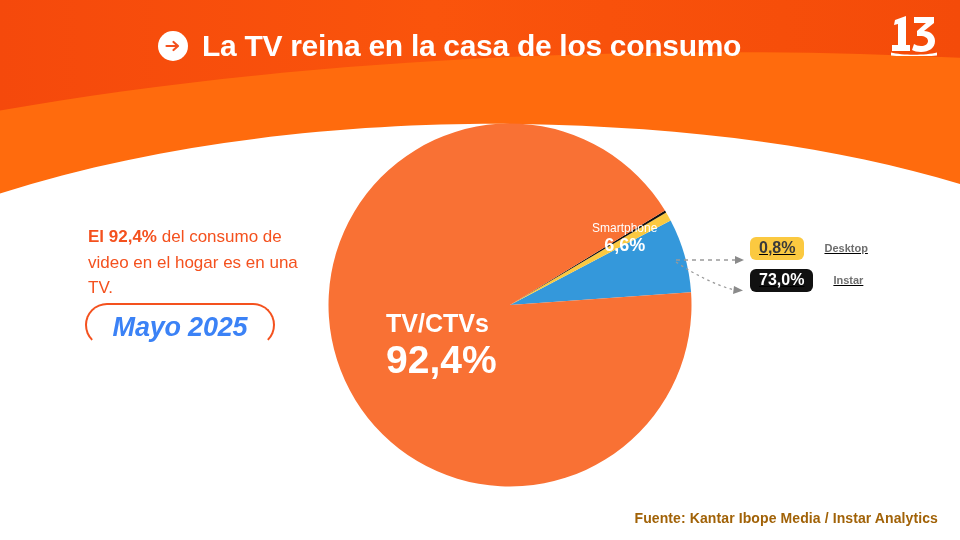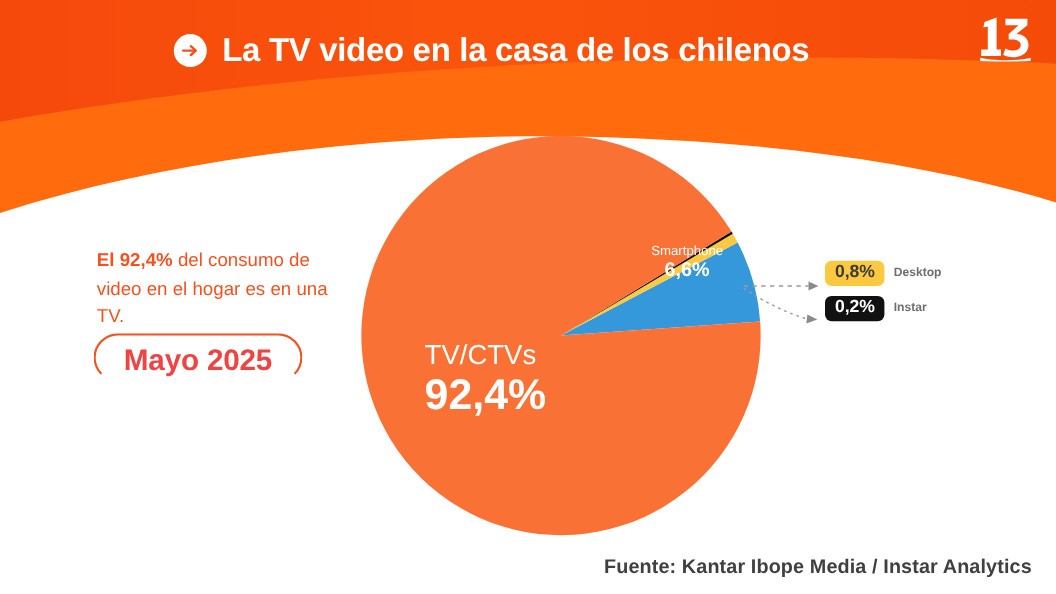--- a/index.html
+++ b/index.html
@@ -89,29 +89,30 @@
     height: 44px;
     box-sizing: border-box;
     border: 2.5px solid #F4511E;
     border-bottom-color: transparent;
     border-radius: 22px;
     display: flex;
     align-items: center;
     justify-content: center;
   }
   #date-pill-label {
-    color: #ef4444;
+    color: #3b82f6;
     font-size: 27px;
     font-weight: bold;
     letter-spacing: -0.2px;
     line-height: 1;
     position: relative;
     top: 2px;
     background: #ffffff;
     padding: 0 4px;
+    font-style: italic;
   }
 
   
   #chart-area {
     position: absolute;
     left: 0; top: 0;
     width: 960px;
     height: 540px;
   }
   .pie-svg { display: block; }
@@ -119,38 +120,39 @@
   .slice-label {
     position: absolute;
     color: #ffffff;
     line-height: 1.05;
   }
   #label-tv {
     left: 386px;
     top: 310px;
     text-align: left;
   }
-  #label-tv .cat  { font-size: 25px; font-weight: normal; display: block; }
+  #label-tv .cat  { font-size: 25px; font-weight: bold; display: block; }
   #label-tv .val  { font-size: 39px; font-weight: bold; display: block; margin-top: 4px; }
 
   #label-smartphone {
     left: 592px;
     top: 222px;
     text-align: center;
   }
   #label-smartphone .cat { font-size: 12px; font-weight: normal; display: block; }
   #label-smartphone .val { font-size: 18px; font-weight: bold; display: block; margin-top: 1px; }
 
   
   .callout {
     position: absolute;
     display: flex;
     align-items: center;
-    gap: 8px;
+    gap: 20px;
     white-space: nowrap;
+    text-decoration: underline;
   }
   #callout-desktop { left: 750px; top: 237px; }
   #callout-tablet  { left: 750px; top: 269px; }
 
   .callout-badge {
     font-size: 16px;
     font-weight: bold;
     padding: 3px 9px 4px 9px;
     border-radius: 6px;
     line-height: 1;
@@ -163,22 +165,22 @@
     font-weight: bold;
     color: #6E6E6E;
     line-height: 1;
   }
 
   
   #source-note {
     position: absolute;
     right: 22px;
     bottom: 14px;
-    color: #404040;
-    font-size: 18px;
+    color: #a16207;
+    font-size: 14px;
     font-weight: bold;
     letter-spacing: 0.1px;
   }
 </style>
 </head>
 <body>
 
 <div id="slide">
 
   <div id="header-band">
@@ -198,21 +200,21 @@
     </svg>
   </div>
 
   <div id="header-title-row">
     <span id="arrow-badge">
       <svg width="20" height="20" viewBox="0 0 20 20" xmlns="http://www.w3.org/2000/svg">
         <path d="M3.5 10 L14 10" stroke="#F4511E" stroke-width="2.2" stroke-linecap="round" fill="none"></path>
         <path d="M10.5 6 L15 10 L10.5 14" stroke="#F4511E" stroke-width="2.2" stroke-linecap="round" stroke-linejoin="round" fill="none"></path>
       </svg>
     </span>
-    <span id="header-title">La TV video en la casa de los chilenos</span>
+    <span id="header-title">La TV reina en la casa de los consumo</span>
   </div>
 
   <div id="logo13">
     <svg width="52" height="44" viewBox="0 0 52 44" xmlns="http://www.w3.org/2000/svg">
       <g fill="#ffffff">
 
         <path d="M7 8 L18 4 L18 33 L22 33 L22 39 L4 39 L4 33 L10 33 L10 12 L6 13 Z"></path>
 
         <path d="M26 5 L46 5 L46 11 L36 19 C42 19 47 23 47 29 C47 36 41 40 33 40 C29 40 26 39 24 38 L26 32 C28 33 30 34 33 34 C37 34 40 32 40 29 C40 26 37 24 32 24 L29 24 L29 19 L38 11 L26 11 Z"></path>
 
@@ -256,19 +258,19 @@
       <span class="val">6,6%</span>
     </div>
   </div>
 
   <div class="callout" id="callout-desktop">
     <span class="callout-badge badge-yellow">0,8%</span>
     <span class="callout-name">Desktop</span>
   </div>
 
   <div class="callout" id="callout-tablet">
-    <span class="callout-badge badge-black">0,2%</span>
+    <span class="callout-badge badge-black">73,0%</span>
     <span class="callout-name">Instar</span>
   </div>
 
   <div id="source-note">Fuente: Kantar Ibope Media / Instar Analytics</div>
 
 </div>
 
 </body></html>

